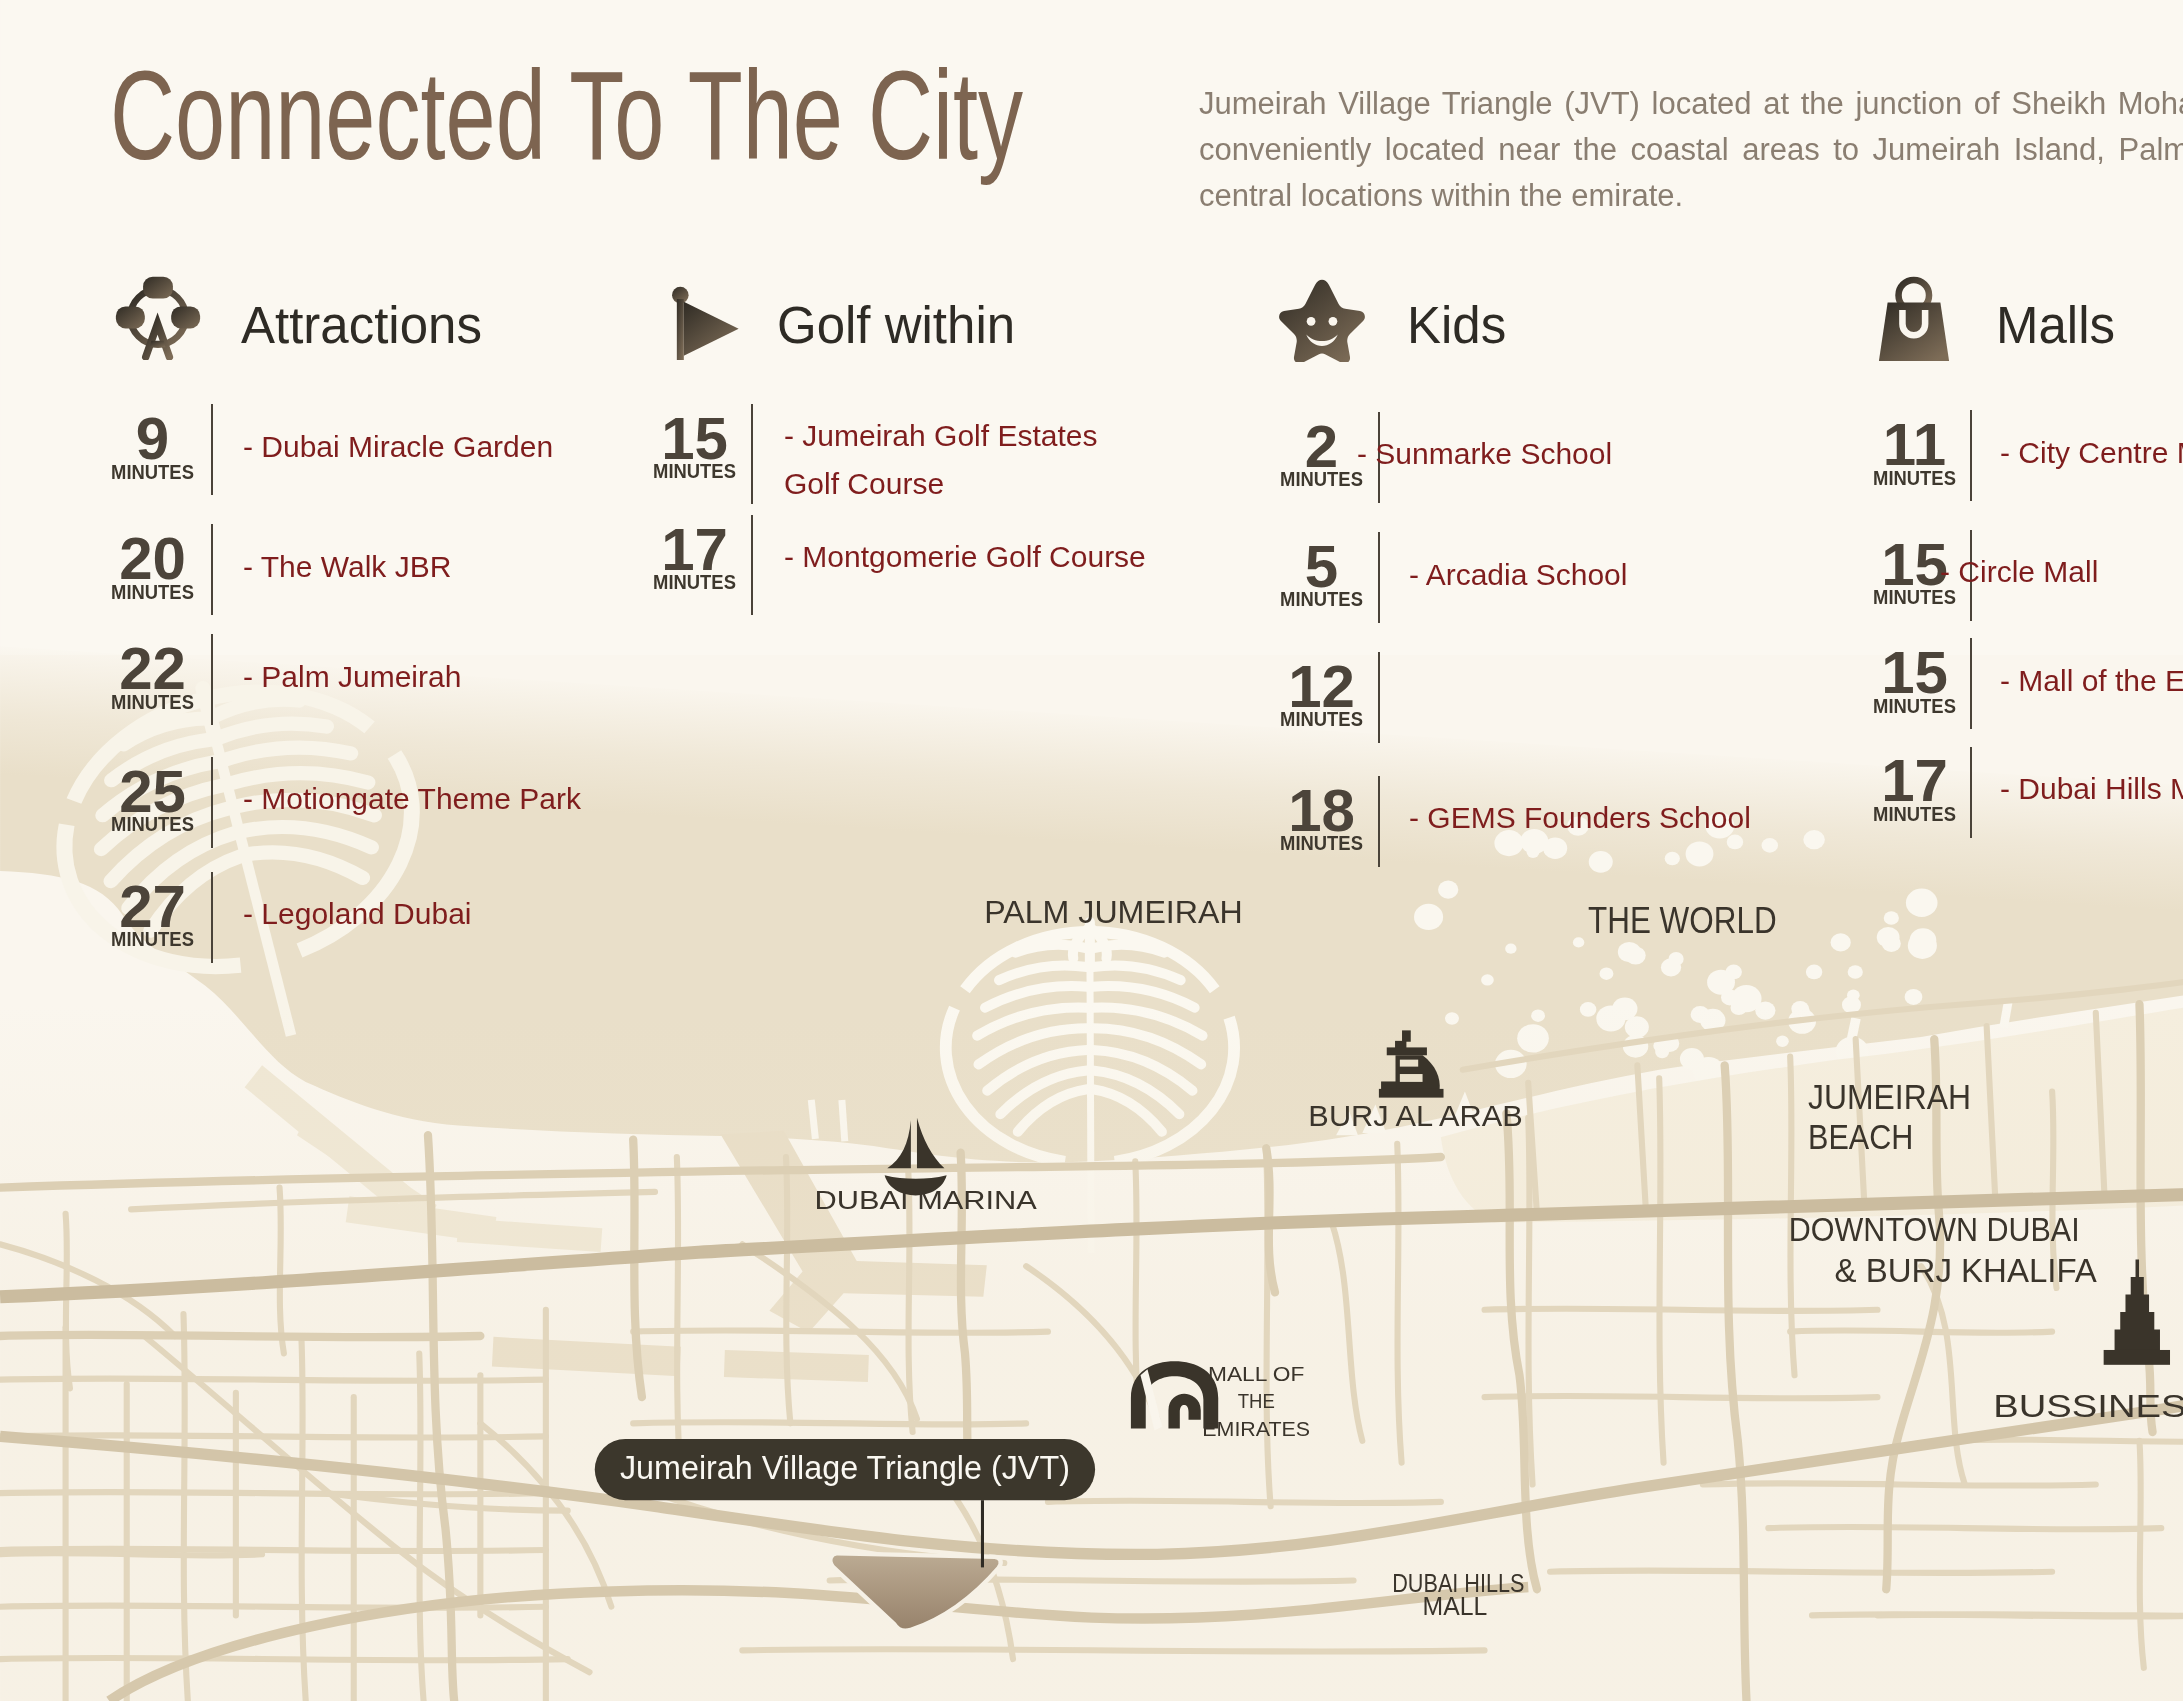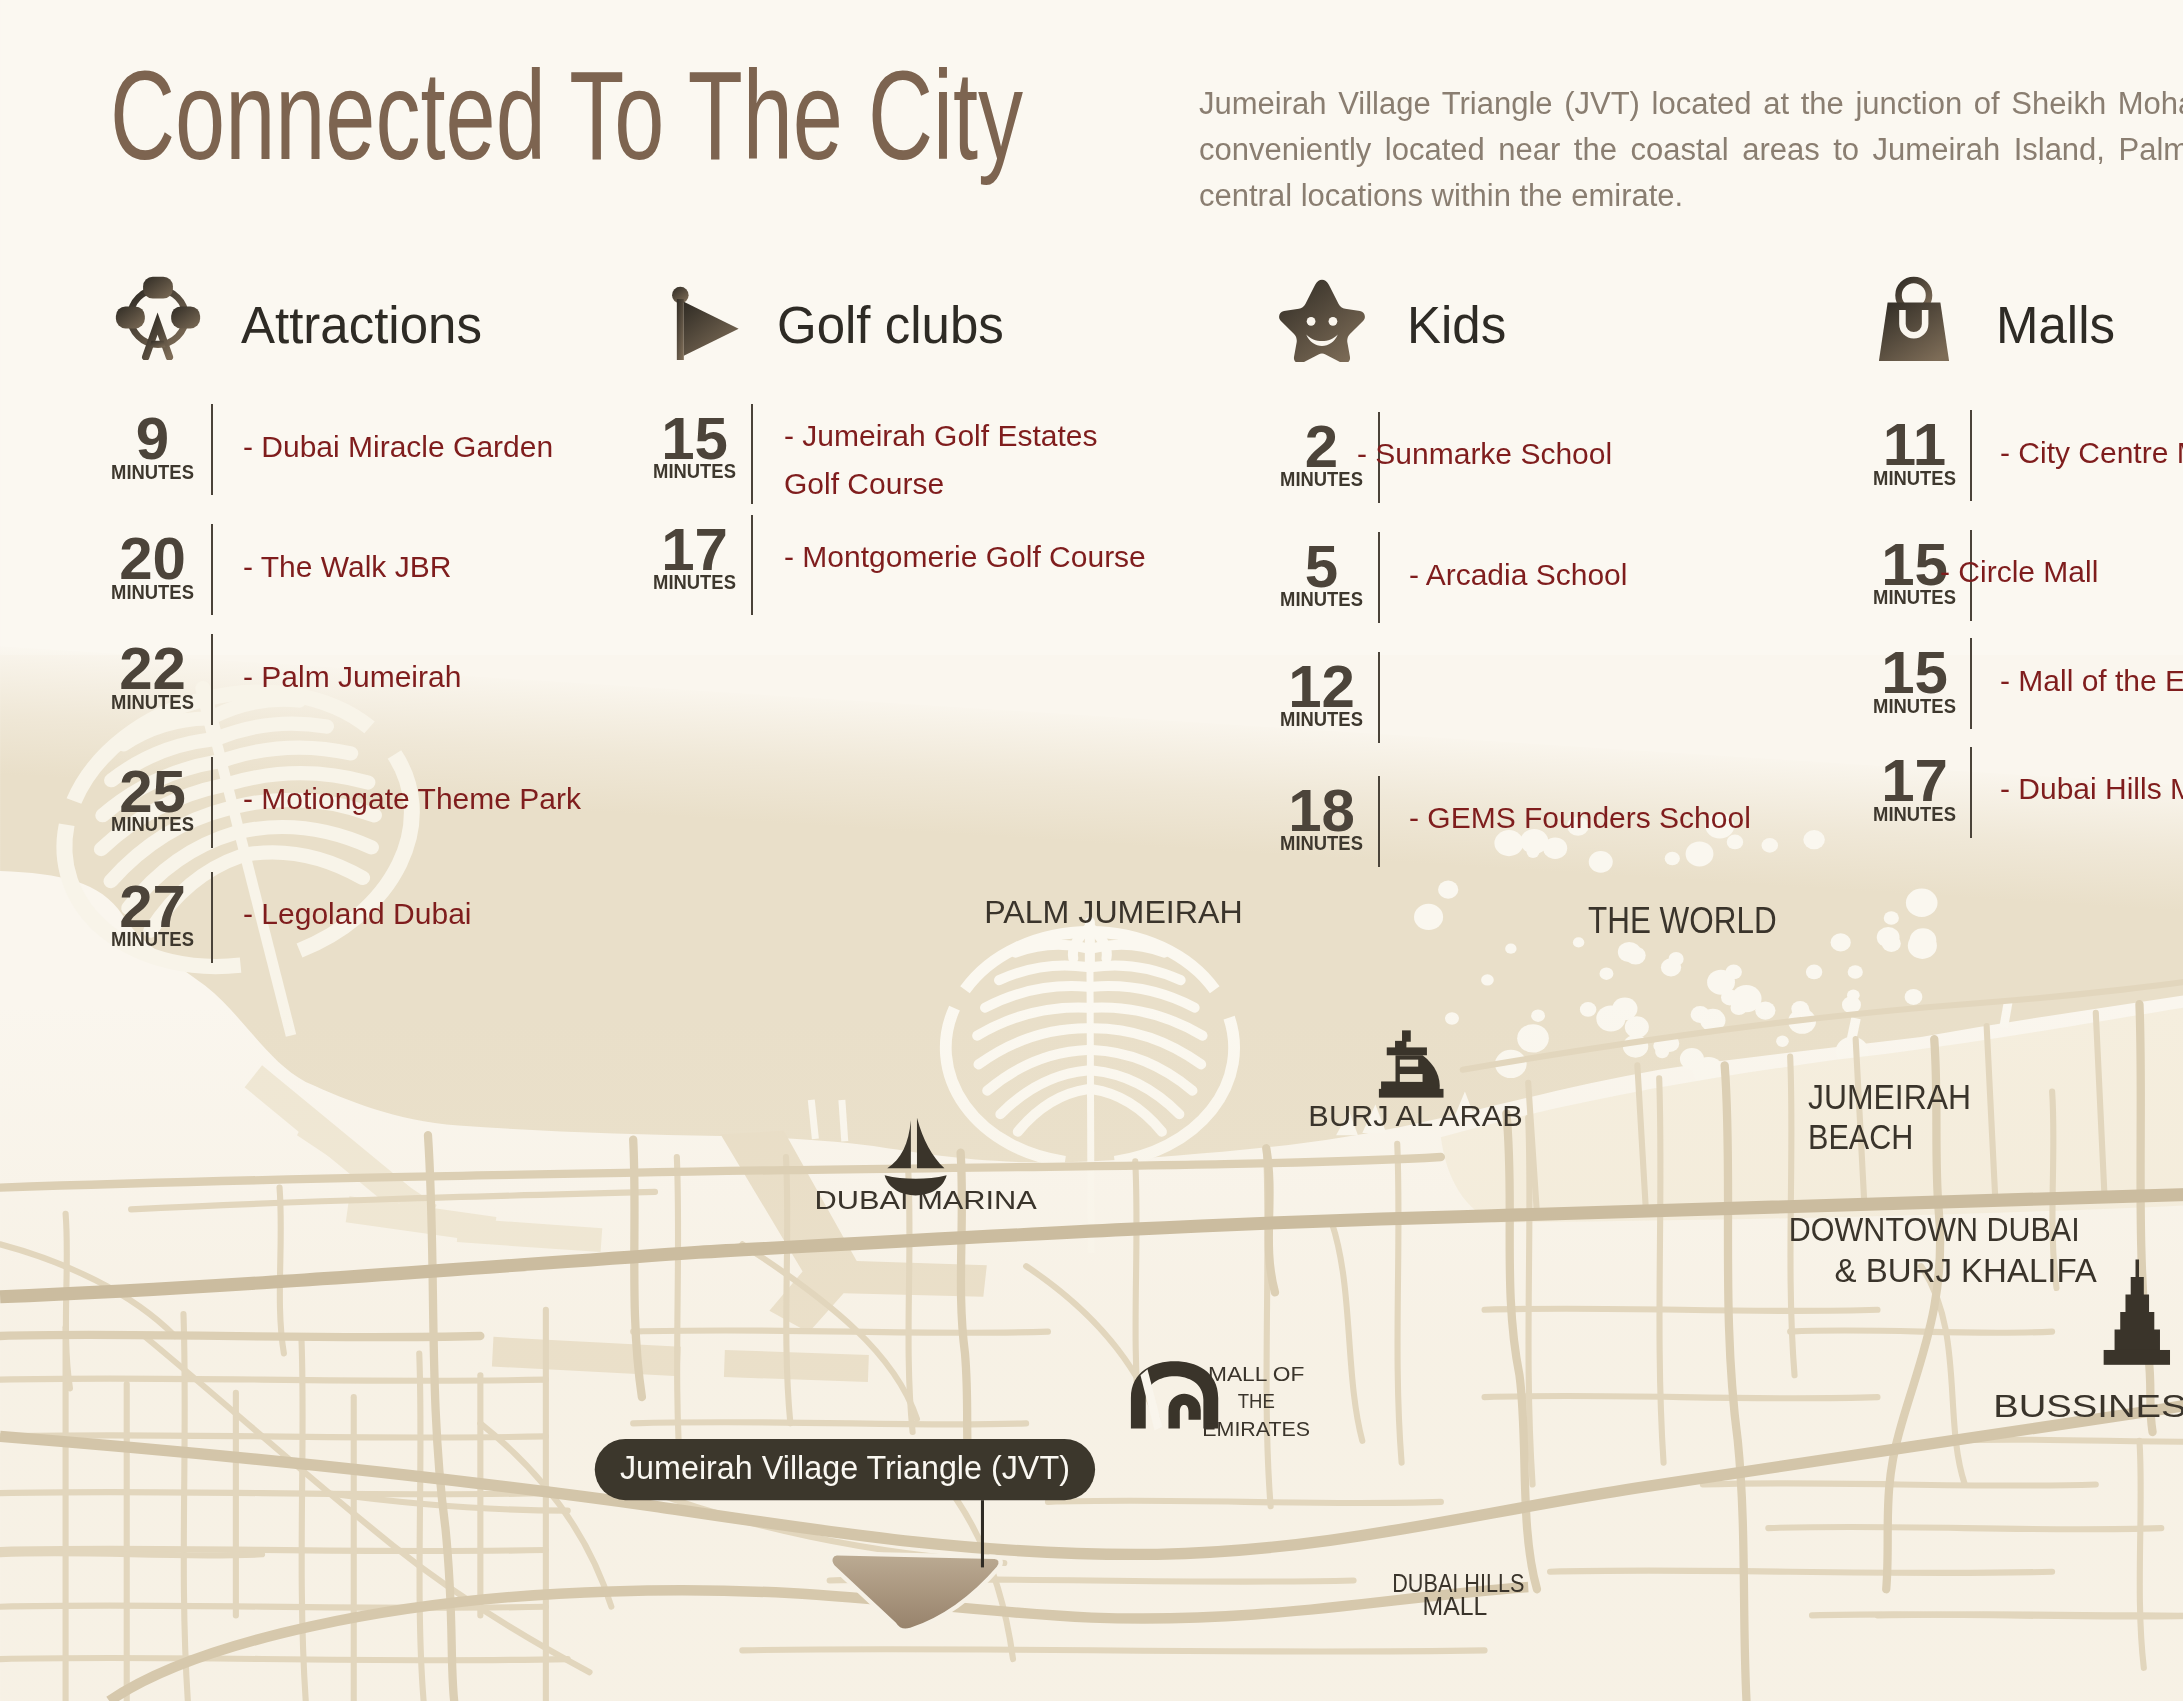--- a/index.html
+++ b/index.html
@@ -454,21 +454,21 @@
     <stop offset="1" stop-color="#efe5d0" stop-opacity="0.3"></stop>
   </linearGradient>
 </defs>
   <g fill="url(#ggrad)">
     <circle cx="21" cy="21" r="19"></circle>
     <rect x="13" y="30" width="16" height="140"></rect>
     <path d="M29,36 L155,98 L29,160 Z"></path>
   </g>
 </svg>
 
-<div class="hdr" style="left:777px;top:300px;">Golf clubs</div>
+<div class="hdr" style="left:777px;top:300px;">Golf within</div>
 
 <div class="num" style="left:616px;top:409px;">15</div>
 <div class="min" style="left:616px;top:461px;">MINUTES</div>
 <div class="bar" style="left:751px;top:404px;height:100px;"></div>
 <div class="item" style="left:784px;top:412px;white-space:normal;width:568px;line-height:48px;">- Jumeirah Golf Estates<br>Golf Course</div>
 
 <div class="num" style="left:616px;top:520px;">17</div>
 <div class="min" style="left:616px;top:572px;">MINUTES</div>
 <div class="bar" style="left:751px;top:515px;height:100px;"></div>
 <div class="item" style="left:784px;top:533px;">- Montgomerie Golf Course</div>

